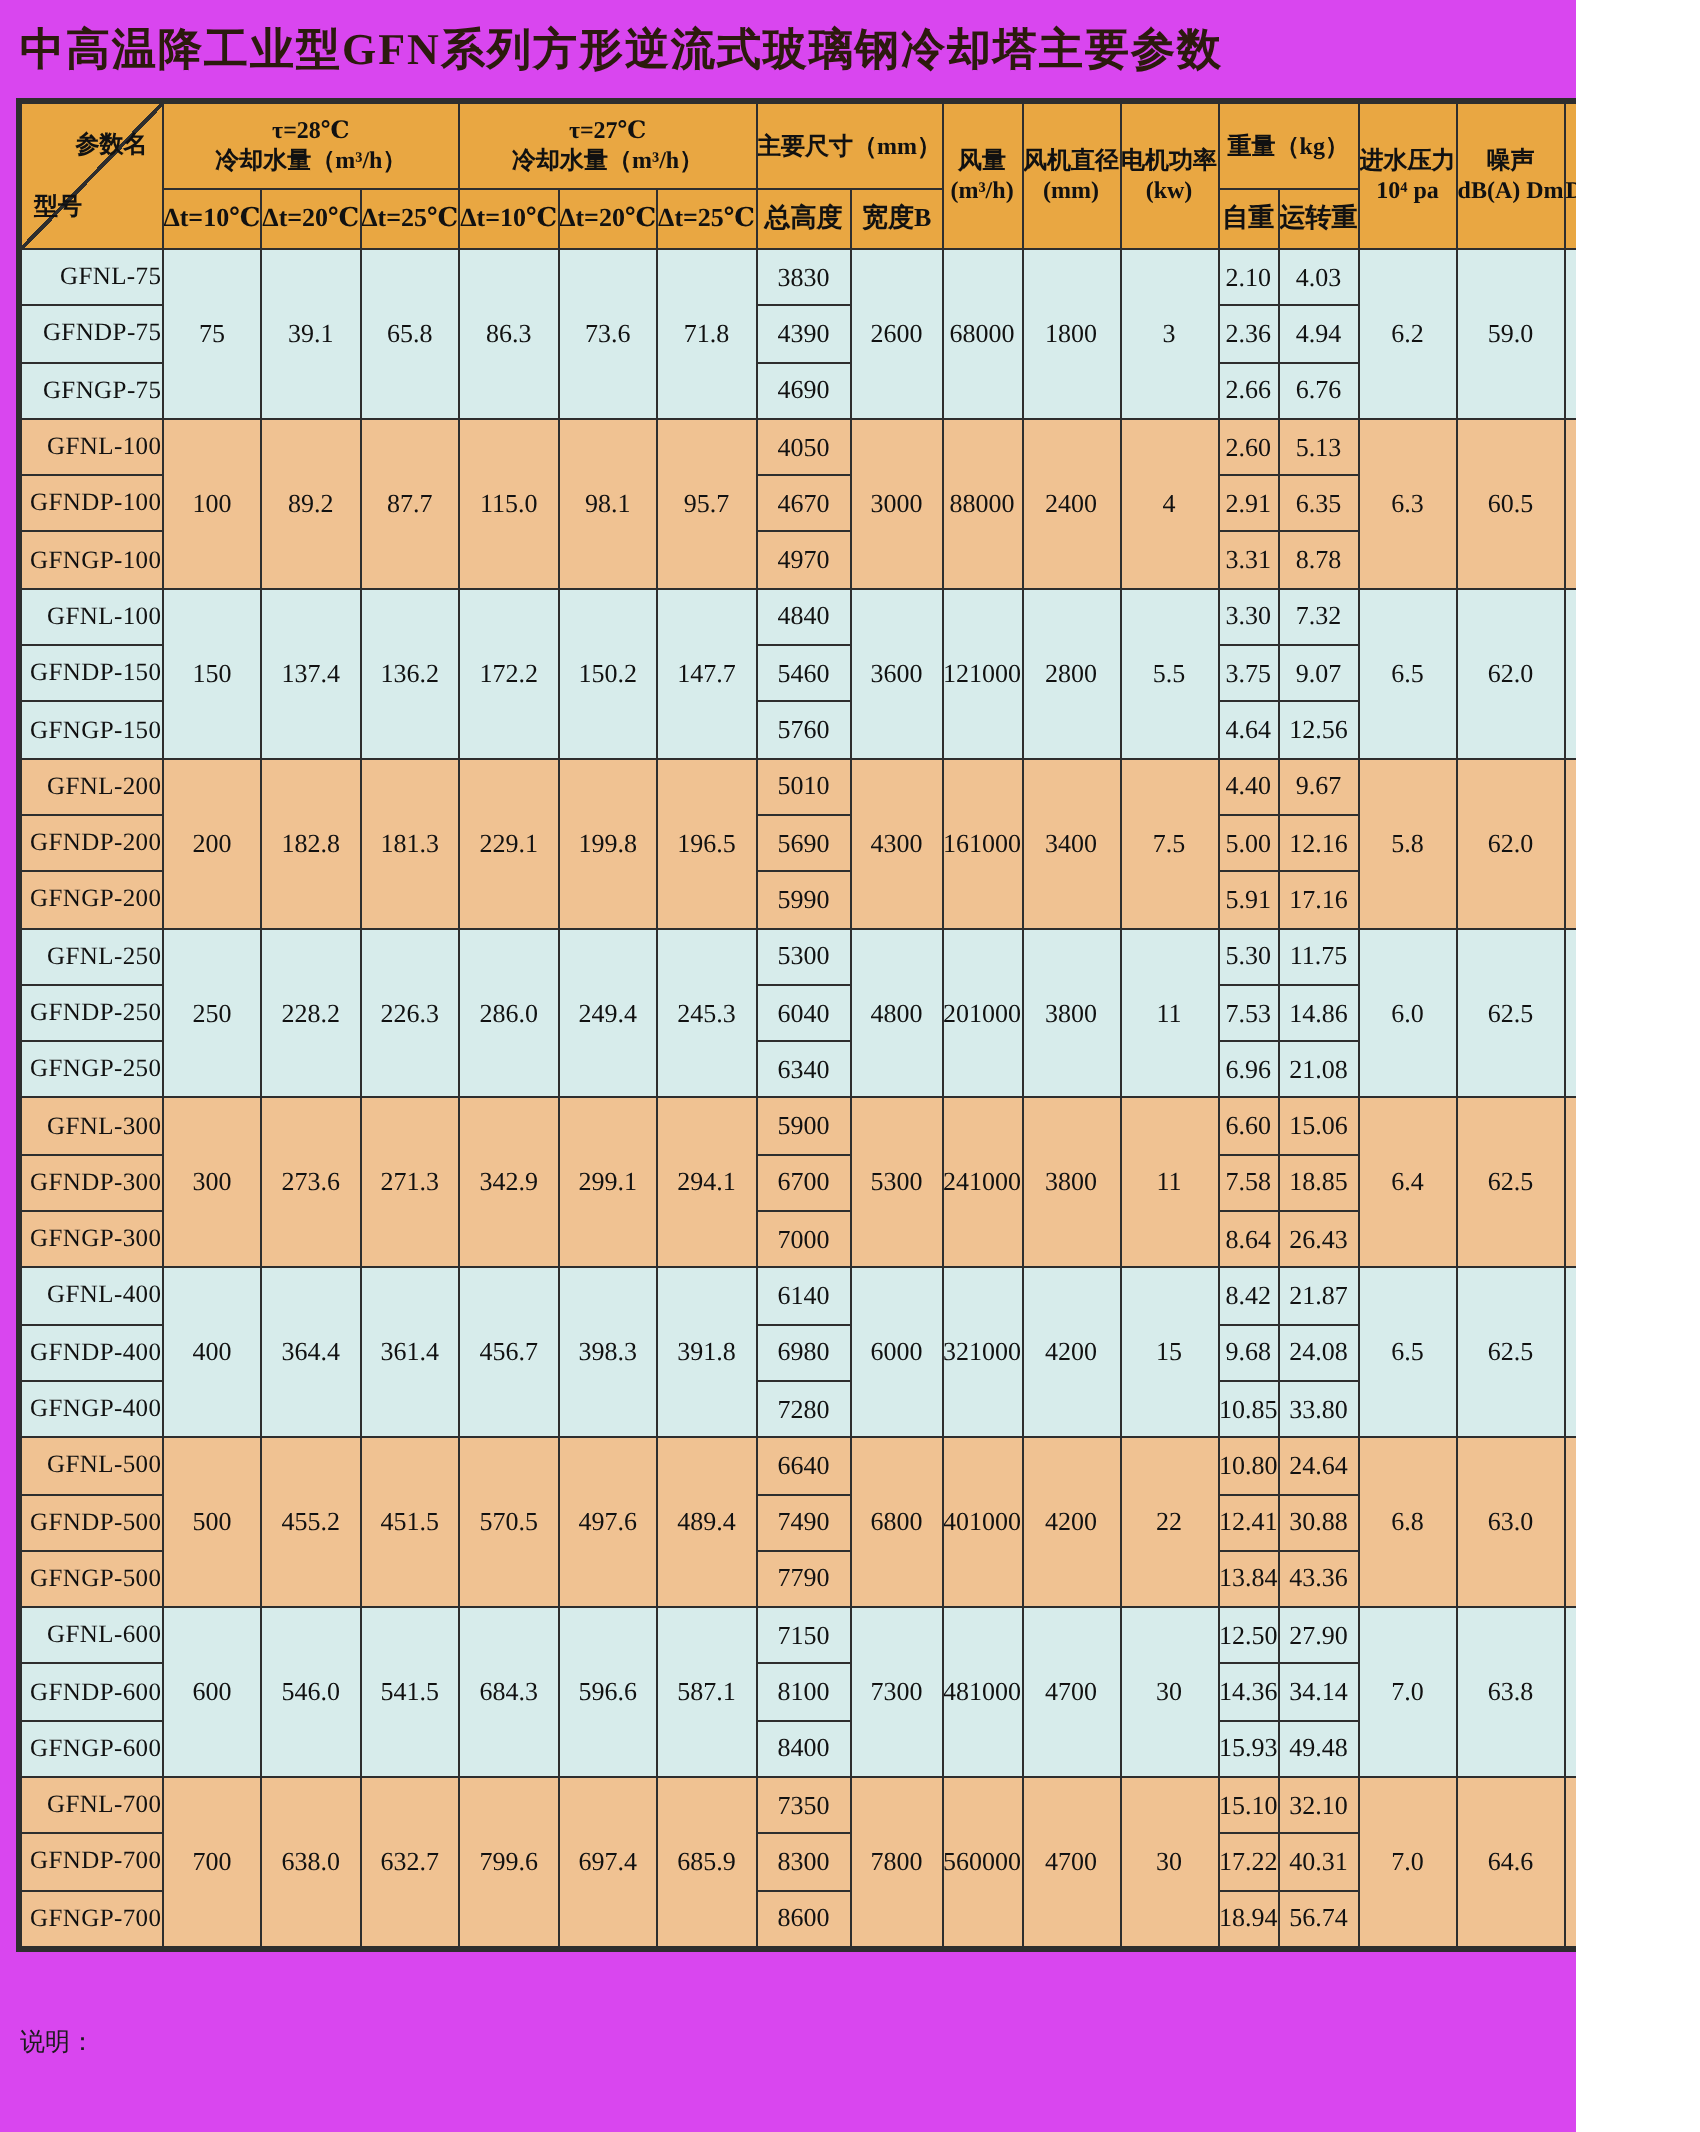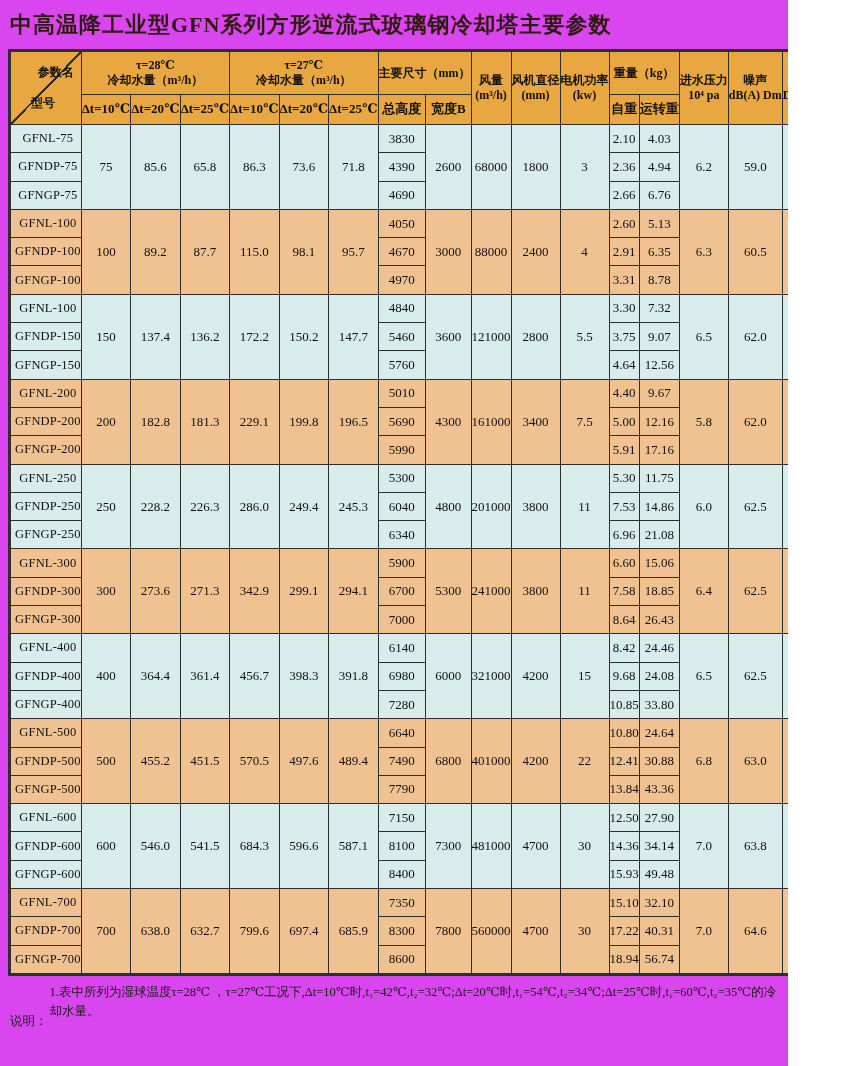--- a/index.html
+++ b/index.html
@@ -54,28 +54,28 @@
     content: "";
     position: absolute;
     inset: 0;
     background: linear-gradient(to bottom right,
       transparent calc(50% - 1px),
       #2e2e2e calc(50% - 1px),
       #2e2e2e calc(50% + 1px),
       transparent calc(50% + 1px));
   }
   th.corner .tr-label { position: absolute; top: 13px; right: 7px; font-size: 12px; }
-  th.corner .bl-label { position: absolute; bottom: 13px; left: 20px; font-size: 12px; }
+  th.corner .bl-label { position: absolute; bottom: 13px; left: 6px; font-size: 12px; }
   tbody td {
     height: 27.3px;
     font-size: 13px;
     color: #111;
   }
   tbody td.model {
-    text-align: center;
+    text-align: right;
     padding-left: 4px;
     font-size: 12.5px;
     letter-spacing: 0.2px;
   }
   tr.blue td { background: #D7ECEB; }
   tr.tan  td { background: #F0C292; }
   .notes {
     display: flex;
     margin: 7px 0 0 10px;
     font-size: 12.5px;
@@ -165,21 +165,21 @@
         <th class="hsub">总高度</th>
         <th class="hsub">宽度B</th>
         <th class="hsub">自重</th>
         <th class="hsub">运转重</th>
       </tr>
     </thead>
     <tbody>
         <tr class="blue">
           <td class="model">GFNL-75</td>
           <td rowspan="3">75</td>
-          <td rowspan="3">85.6</td>
+          <td rowspan="3">39.1</td>
           <td rowspan="3">65.8</td>
           <td rowspan="3">86.3</td>
           <td rowspan="3">73.6</td>
           <td rowspan="3">71.8</td>
           <td>3830</td>
           <td rowspan="3">2600</td>
           <td rowspan="3">68000</td>
           <td rowspan="3">1800</td>
           <td rowspan="3">3</td>
           <td>2.10</td>
@@ -362,21 +362,21 @@
           <td rowspan="3">361.4</td>
           <td rowspan="3">456.7</td>
           <td rowspan="3">398.3</td>
           <td rowspan="3">391.8</td>
           <td>6140</td>
           <td rowspan="3">6000</td>
           <td rowspan="3">321000</td>
           <td rowspan="3">4200</td>
           <td rowspan="3">15</td>
           <td>8.42</td>
-          <td>24.46</td>
+          <td>21.87</td>
           <td rowspan="3">6.5</td>
           <td rowspan="3">62.5</td>
           <td rowspan="3">6.88</td>
         </tr>
         <tr class="blue">
           <td class="model">GFNDP-400</td>
           <td>6980</td>
           <td>9.68</td>
           <td>24.08</td>
         </tr>
@@ -478,17 +478,16 @@
           <td>8600</td>
           <td>18.94</td>
           <td>56.74</td>
         </tr>
       </tbody>
   </table>
 
   <div class="notes">
     <span class="label">说明：</span>
     <div class="note-lines">
-      <div class="note-line1">1.表中所列为湿球温度τ=28℃ ，τ=27℃工况下,Δt=10℃时,t₁=42℃,t₂=32℃;Δt=20℃时,t₁=54℃,t₂=34℃;Δt=25℃时,t₁=60℃,t₂=35℃的冷却水量。</div>
     </div>
   </div>
 
 </div>
 
 </body></html>

